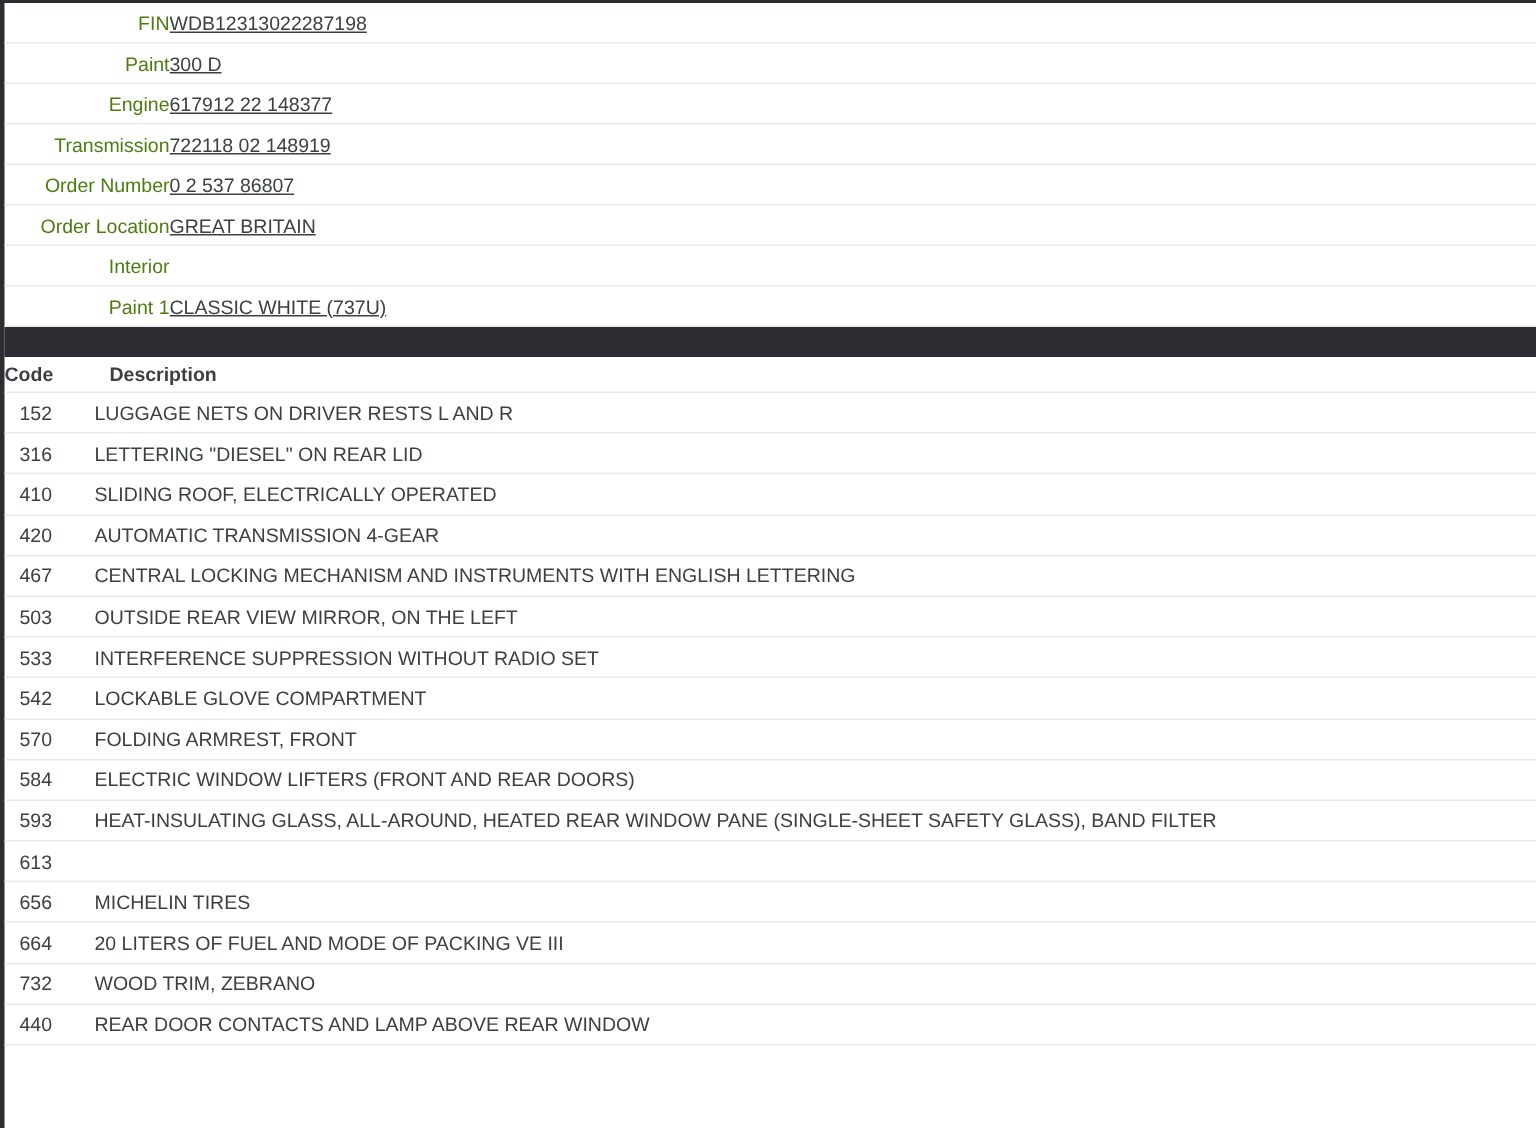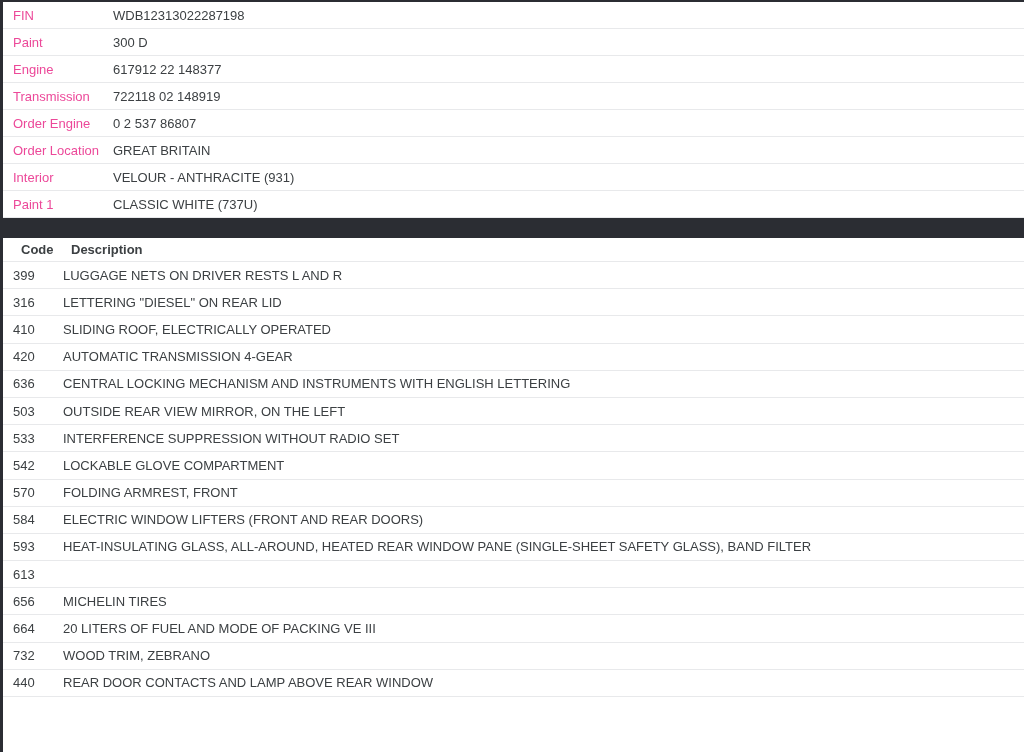--- a/index.html
+++ b/index.html
@@ -19,35 +19,36 @@
     background: #ffffff;
   }
   
   .info-row {
     display: flex; align-items: center;
     height: 27px;
     box-sizing: border-box;
     border-bottom: 1px solid #e8e9eb;
     padding-left: 10px;
   }
-  .info-label { flex: 0 0 100px; color: #ec4899; }
-  .info-value { flex: 1; white-space: nowrap; overflow: hidden; }
+  .info-label { flex: 0 0 100px; color: #4d7c0f; text-align: right; }
+  .info-value { flex: 1; white-space: nowrap; overflow: hidden; text-decoration: underline; }
   
   .divider-band {
     height: 20px;
     background: #2b2d33;
   }
   
   .opt-header {
     display: flex; align-items: center;
     height: 24px;
     box-sizing: border-box;
     border-bottom: 1px solid #e8e9eb;
-    padding-left: 18px;
+    padding-left: 0;
     font-weight: 700;
+    gap: 20px;
   }
   .opt-row {
     display: flex; align-items: center;
     height: 27.2px;
     box-sizing: border-box;
     border-bottom: 1px solid #e8e9eb;
     padding-left: 10px;
   }
   .opt-code { flex: 0 0 50px; }
   .opt-desc { flex: 1; white-space: nowrap; overflow: hidden; padding-right: 8px; }
@@ -68,62 +69,61 @@
     </div>
     <div class="info-row">
       <span class="info-label">Engine</span>
       <span class="info-value">617912 22 148377</span>
     </div>
     <div class="info-row">
       <span class="info-label">Transmission</span>
       <span class="info-value">722118 02 148919</span>
     </div>
     <div class="info-row">
-      <span class="info-label">Order Engine</span>
+      <span class="info-label">Order Number</span>
       <span class="info-value">0 2 537 86807</span>
     </div>
     <div class="info-row">
       <span class="info-label">Order Location</span>
       <span class="info-value">GREAT BRITAIN</span>
     </div>
     <div class="info-row">
       <span class="info-label">Interior</span>
-      <span class="info-value">VELOUR - ANTHRACITE (931)</span>
     </div>
     <div class="info-row">
       <span class="info-label">Paint 1</span>
       <span class="info-value">CLASSIC WHITE (737U)</span>
     </div>
   </section>
 
   <div class="divider-band"></div>
 
   <section>
     <div class="opt-header">
       <span class="opt-code">Code</span>
       <span class="opt-desc">Description</span>
     </div>
     <div class="opt-row">
-      <span class="opt-code">399</span>
+      <span class="opt-code">152</span>
       <span class="opt-desc">LUGGAGE NETS ON DRIVER RESTS L AND R</span>
     </div>
     <div class="opt-row">
       <span class="opt-code">316</span>
       <span class="opt-desc">LETTERING "DIESEL" ON REAR LID</span>
     </div>
     <div class="opt-row">
       <span class="opt-code">410</span>
       <span class="opt-desc">SLIDING ROOF, ELECTRICALLY OPERATED</span>
     </div>
     <div class="opt-row">
       <span class="opt-code">420</span>
       <span class="opt-desc">AUTOMATIC TRANSMISSION 4-GEAR</span>
     </div>
     <div class="opt-row">
-      <span class="opt-code">636</span>
+      <span class="opt-code">467</span>
       <span class="opt-desc">CENTRAL LOCKING MECHANISM AND INSTRUMENTS WITH ENGLISH LETTERING</span>
     </div>
     <div class="opt-row">
       <span class="opt-code">503</span>
       <span class="opt-desc">OUTSIDE REAR VIEW MIRROR, ON THE LEFT</span>
     </div>
     <div class="opt-row">
       <span class="opt-code">533</span>
       <span class="opt-desc">INTERFERENCE SUPPRESSION WITHOUT RADIO SET</span>
     </div>

